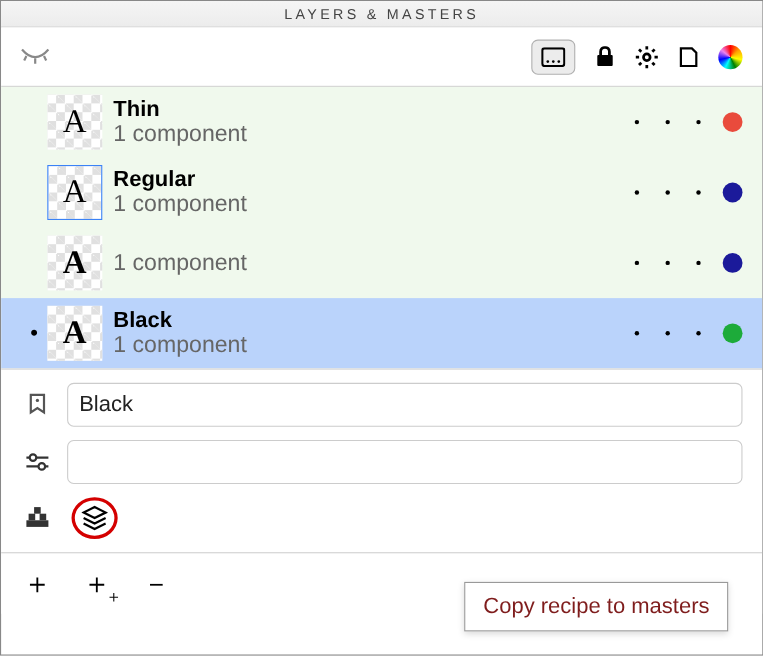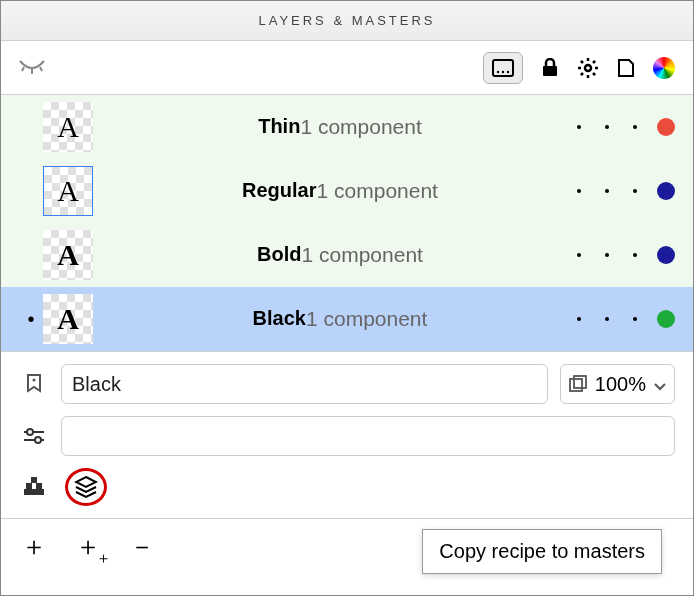--- a/index.html
+++ b/index.html
@@ -6,21 +6,21 @@
   body {
     margin: 0;
     font-family: -apple-system, BlinkMacSystemFont, "Segoe UI", sans-serif;
     background: #fff;
     width: 694px;
     height: 596px;
     overflow: hidden;
     border: 1px solid #888;
   }
   .title-bar {
-    height: 40px;
+    height: 24px;
     background: linear-gradient(#f5f5f5, #ececec);
     border-bottom: 1px solid #d0d0d0;
     display: flex;
     align-items: center;
     justify-content: center;
     font-size: 13px;
     letter-spacing: 3px;
     color: #444;
     font-weight: 500;
   }
@@ -99,23 +99,22 @@
     background-size: 16px 16px;
     background-position: 0 0, 8px 8px;
     background-color: #fff;
   }
   .glyph-cell.outlined {
     border: 1px solid #3b82f6;
   }
   .layer-info {
     flex: 1;
     display: flex;
-    flex-direction: row;
-    justify-content: center;
-    text-align: right;
+    flex-direction: column;
+    justify-content: center;
   }
   .layer-name {
     font-weight: 700;
     font-size: 20px;
     color: #000;
     line-height: 1.1;
   }
   .layer-sub {
     font-size: 21px;
     color: #666;
@@ -201,21 +200,21 @@
     margin-left: 4px;
   }
   .tooltip {
     position: absolute;
     right: 32px;
     bottom: 22px;
     border: 1px solid #999;
     background: #fff;
     padding: 10px 16px;
     font-size: 20px;
-    color: #000000;
+    color: #7f1d1d;
     box-shadow: 0 2px 6px rgba(0,0,0,0.15);
     margin-top: 20px;
   }
   .bottom-bar {
     height: 56px;
     border-top: 1px solid #d0d0d0;
     display: flex;
     align-items: center;
     padding: 0 20px;
     gap: 28px;
@@ -320,21 +319,20 @@
         <div class="small-dot"></div>
         <div class="small-dot"></div>
         <div class="small-dot"></div>
       </div>
       <div class="color-dot" style="background: rgb(27, 26, 154);"></div>
     </div>
     <div class="layer-row">
       <div class="left-dot"></div>
       <div class="glyph-cell" style="font-weight: 700;">A</div>
       <div class="layer-info">
-        <div class="layer-name">Bold</div>
         <div class="layer-sub">1 component</div>
       </div>
       <div class="dots-block">
         <div class="small-dot"></div>
         <div class="small-dot"></div>
         <div class="small-dot"></div>
       </div>
       <div class="color-dot" style="background: rgb(27, 26, 154);"></div>
     </div>
     <div class="layer-row selected">
@@ -356,32 +354,20 @@
 <div class="controls">
   <div class="row">
     <span class="icon-cell">
       <svg width="20" height="22" viewBox="0 0 20 22">
           <path d="M4 2 H16 V18 L10 14 L4 18 Z" fill="none" stroke="#555" stroke-width="2"></path>
           <circle cx="10" cy="7" r="1.5" fill="#555"></circle>
         </svg>
     </span>
     <div class="input">
       <span>Black</span>
-    </div>
-    <div class="scale-box">
-      <svg width="18" height="18" viewBox="0 0 18 18">
-          <rect x="1" y="4" width="12" height="12" fill="none" stroke="#555" stroke-width="1.8"></rect>
-          <rect x="5" y="1" width="12" height="12" fill="none" stroke="#555" stroke-width="1.8"></rect>
-        </svg>
-      <span>100%</span>
-      <span class="chevron-down">
-        <svg width="12" height="8" viewBox="0 0 12 8">
-            <path d="M1 1 L6 6 L11 1" fill="none" stroke="#555" stroke-width="2"></path>
-          </svg>
-      </span>
     </div>
   </div>
 
   <div class="row">
     <span class="icon-cell">
       <svg width="24" height="18" viewBox="0 0 24 18">
           <line x1="2" y1="5" x2="22" y2="5" stroke="#333" stroke-width="2"></line>
           <circle cx="8" cy="5" r="3" fill="#fff" stroke="#333" stroke-width="2"></circle>
           <line x1="2" y1="13" x2="22" y2="13" stroke="#333" stroke-width="2"></line>
           <circle cx="16" cy="13" r="3" fill="#fff" stroke="#333" stroke-width="2"></circle>

